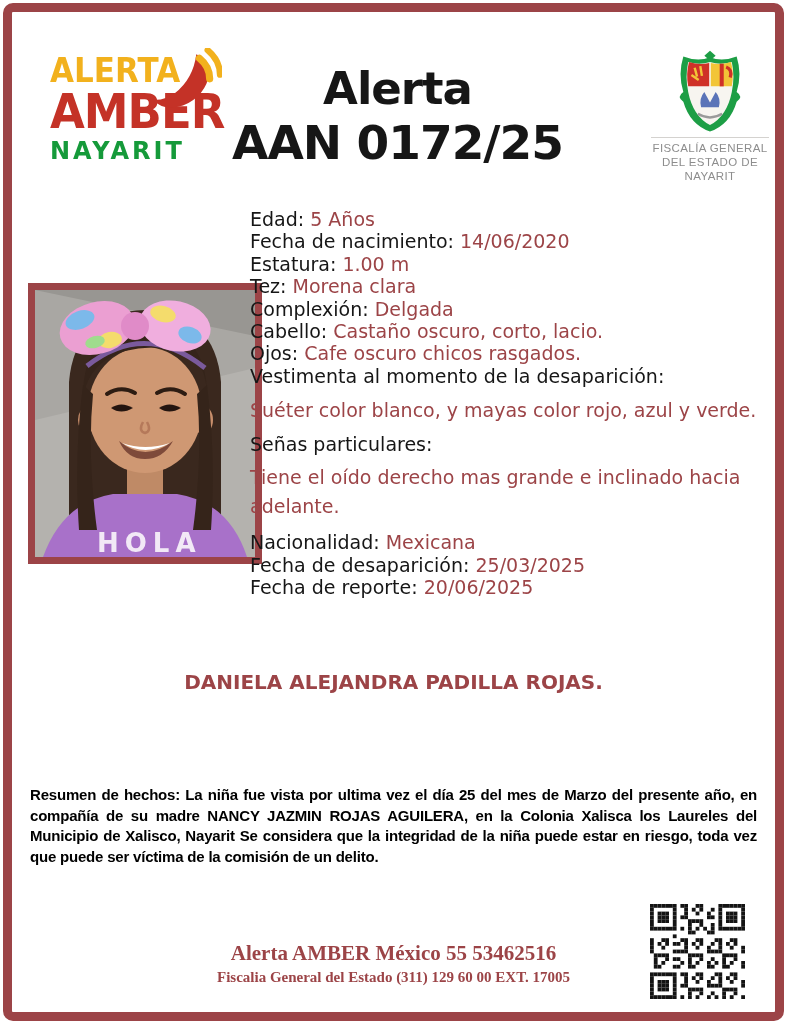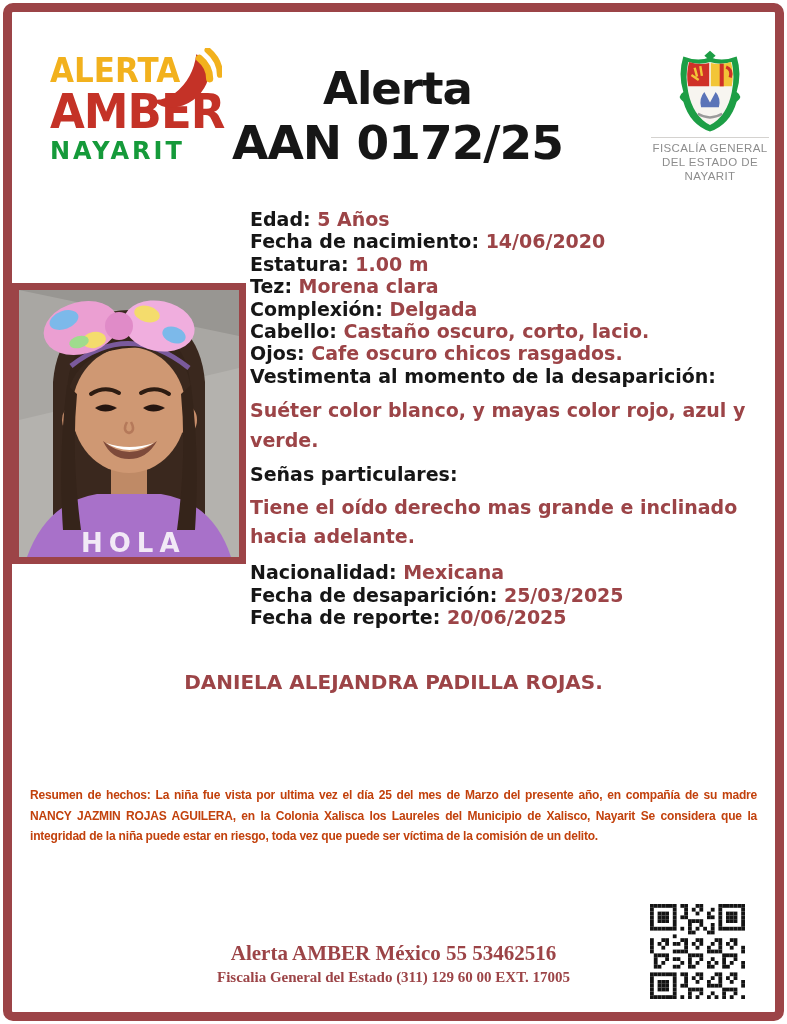--- a/index.html
+++ b/index.html
@@ -21,39 +21,39 @@
   .title{position:absolute;left:205px;top:62px;width:385px;text-align:center;color:var(--ink);font-weight:800;letter-spacing:-1px;}
   .title .t1{font-size:45px;line-height:54px;}
   .title .t2{font-size:47px;line-height:54px;}
 
   .crest{position:absolute;left:645px;top:50px;width:130px;text-align:center;}
   .crest svg{display:block;margin:0 auto;}
   .crest-divider{height:1px;background:#d4d2cf;width:118px;margin:3px auto 3px;}
   .crest-caption{font-size:11.5px;line-height:14px;font-weight:400;color:var(--crest-gray);letter-spacing:.4px;font-family:"Liberation Sans",sans-serif;}
 
   
-  .photo{position:absolute;left:12px;top:283px;width:234px;height:281px;border:7px solid var(--maroon);background:#737373;}
+  .photo{position:absolute;left:28px;top:283px;width:234px;height:281px;border:7px solid var(--maroon);background:#737373;}
   .photo svg{display:block;width:100%;height:100%;}
 
   
-  .details{position:absolute;left:250px;top:208px;width:514px;font-size:19px;font-weight:700;color:var(--ink);}
+  .details{position:absolute;left:250px;top:208px;width:514px;font-size:19px;font-weight:400;color:var(--ink);}
   .row{line-height:22.4px;}
   .row .lbl{color:var(--ink);}
   .row .val{color:var(--maroon);}
   .red-par{color:var(--maroon);line-height:30px;}
   .vest-val{margin-top:8px;}
   .senas-lbl{margin-top:7px;line-height:24px;}
   .senas-val{margin-top:7px;line-height:29px;}
   .extra{margin-top:10px;}
 
   
   .name{position:absolute;left:0;right:0;top:670px;text-align:center;font-size:20px;font-weight:800;color:var(--maroon);letter-spacing:0px;}
 
   
-  .summary{position:absolute;left:30px;top:785px;width:727px;text-align:justify;font-family:"Liberation Sans",sans-serif;font-weight:700;font-size:12px;line-height:20.5px;letter-spacing:-.2px;color:#c2410c;}
+  .summary{position:absolute;left:30px;top:785px;width:727px;text-align:justify;font-family:"Liberation Sans",sans-serif;font-weight:700;font-size:15px;line-height:20.5px;letter-spacing:-.2px;color:#000000;}
 
   
   .footer1,.footer2{position:absolute;left:0;right:0;text-align:center;font-family:"Liberation Serif",serif;font-weight:700;color:var(--maroon);}
   .footer1{top:941px;font-size:21px;}
   .footer2{top:969px;font-size:15px;}
 
   .qr{position:absolute;left:649px;top:904px;width:97px;height:95px;}
   .qr svg{width:100%;height:100%;}
   .qr rect{fill:#141414;}
 </style>

